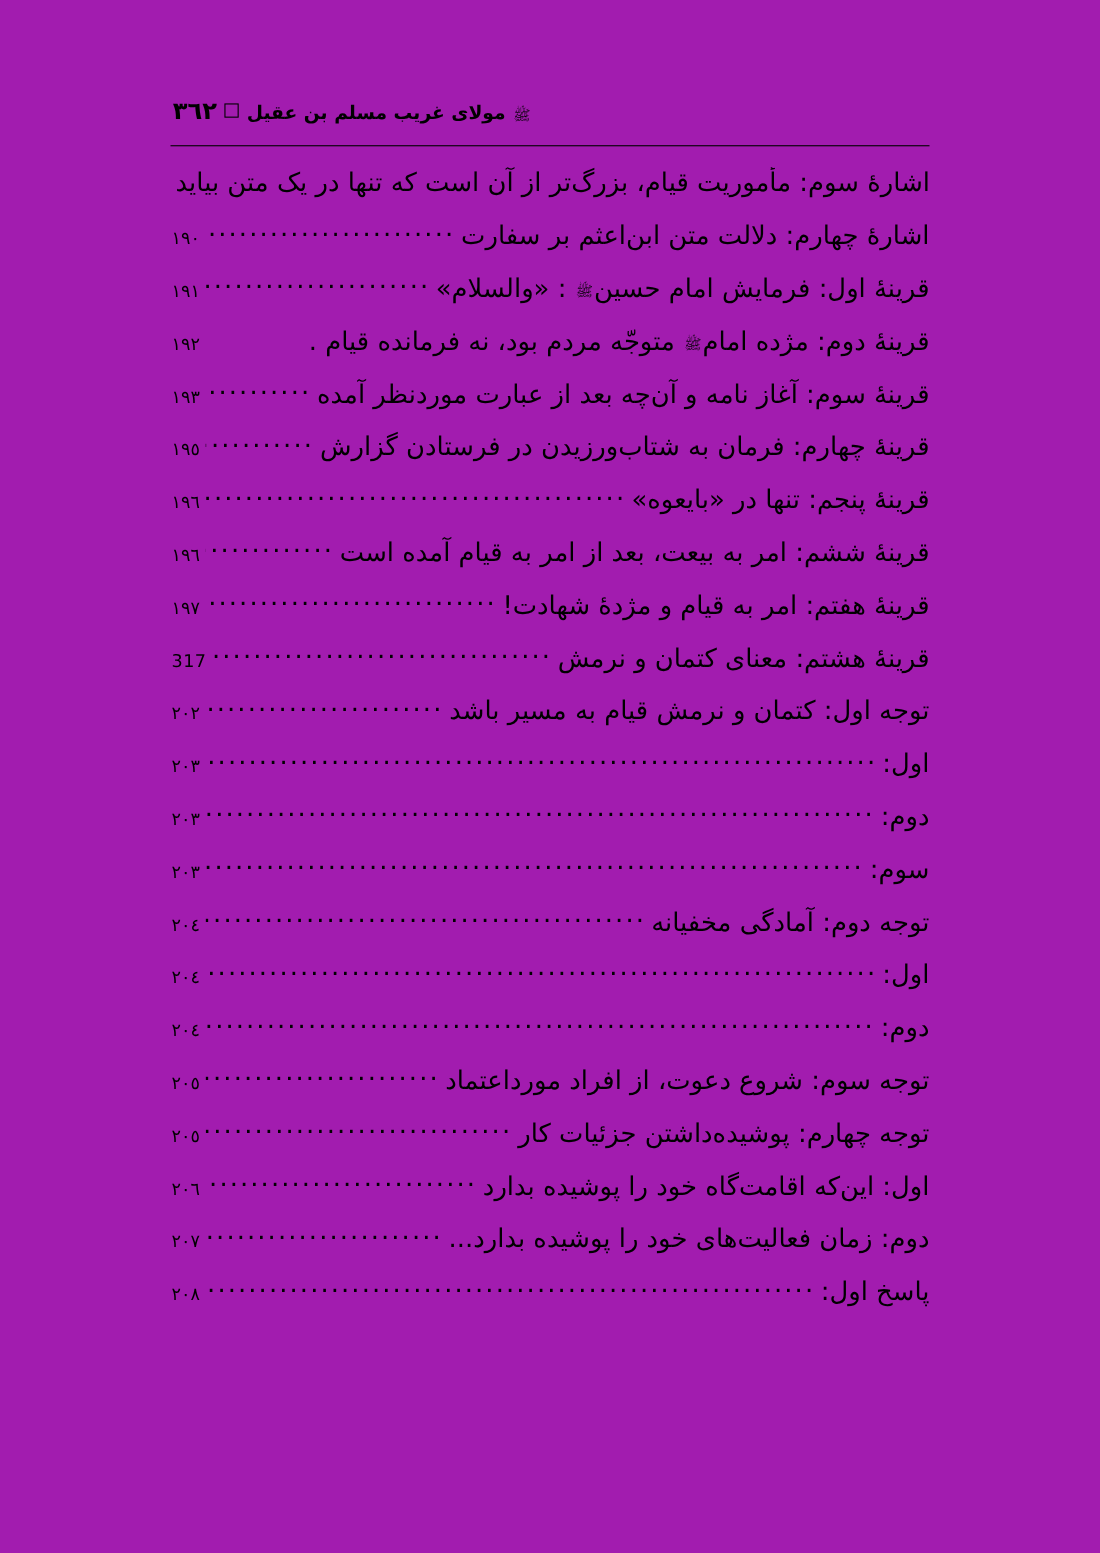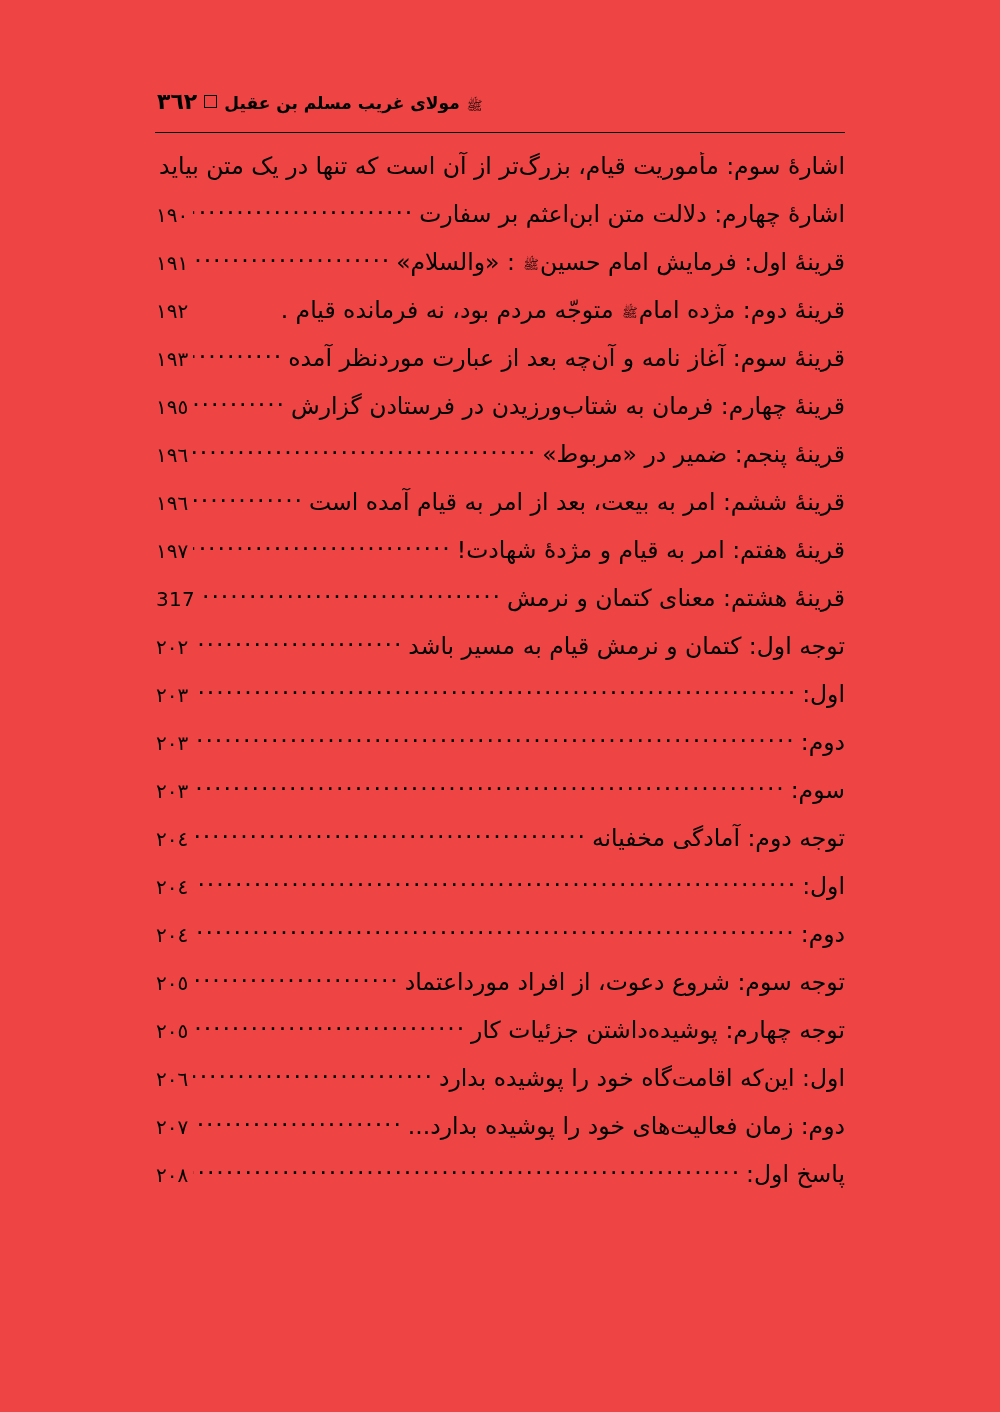--- a/index.html
+++ b/index.html
@@ -15,21 +15,21 @@
     font-family: "DejaVu Sans", "Liberation Sans", sans-serif;
     color: #000000;
     overflow: hidden;
   }
 
   .page {
     position: absolute;
     inset: 0;
     width: 1000px;
     height: 1412px;
-    background: #ef4444;
+    background: #a21caf;
   }
 
   
   .page-header {
     position: absolute;
     top: 88px;
     right: 155px;
     width: 690px;
     direction: rtl;
     text-align: left;
@@ -126,21 +126,21 @@
     letter-spacing: 1.9px;
     color: #000;
     white-space: nowrap;
   }
   
   .toc-row.no-leader .toc-leader::before { content: ""; }
   .toc-row.no-leader .toc-leader { min-width: 4px; }
 
   .toc-page {
     flex: 0 0 auto;
-    font-size: 20px;
+    font-size: 16px;
     line-height: 1.2;
     font-weight: 400;
     text-align: left;
     padding-left: 1px;
     letter-spacing: 0.3px;
   }
 
   .hon {
     font-size: 13px;
     position: relative;
@@ -186,21 +186,21 @@
         <span class="toc-title">قرینهٔ سوم: آغاز نامه و آن‌چه بعد از عبارت موردنظر آمده</span>
         <span class="toc-leader"></span>
         <span class="toc-page">١٩٣</span>
       </div>
       <div class="toc-row">
         <span class="toc-title">قرینهٔ چهارم: فرمان به شتاب‌ورزیدن در فرستادن گزارش</span>
         <span class="toc-leader"></span>
         <span class="toc-page">١٩٥</span>
       </div>
       <div class="toc-row">
-        <span class="toc-title">قرینهٔ پنجم: ضمیر در «مربوط»</span>
+        <span class="toc-title">قرینهٔ پنجم: تنها در «بایعوه»</span>
         <span class="toc-leader"></span>
         <span class="toc-page">١٩٦</span>
       </div>
       <div class="toc-row">
         <span class="toc-title">قرینهٔ ششم: امر به بیعت، بعد از امر به قیام آمده است</span>
         <span class="toc-leader"></span>
         <span class="toc-page">١٩٦</span>
       </div>
       <div class="toc-row">
         <span class="toc-title">قرینهٔ هفتم: امر به قیام و مژدهٔ شهادت!</span>

